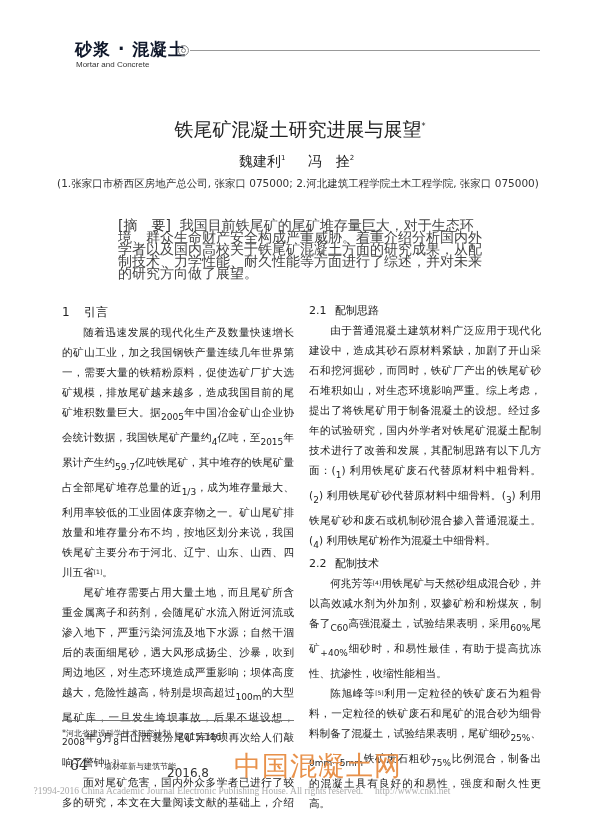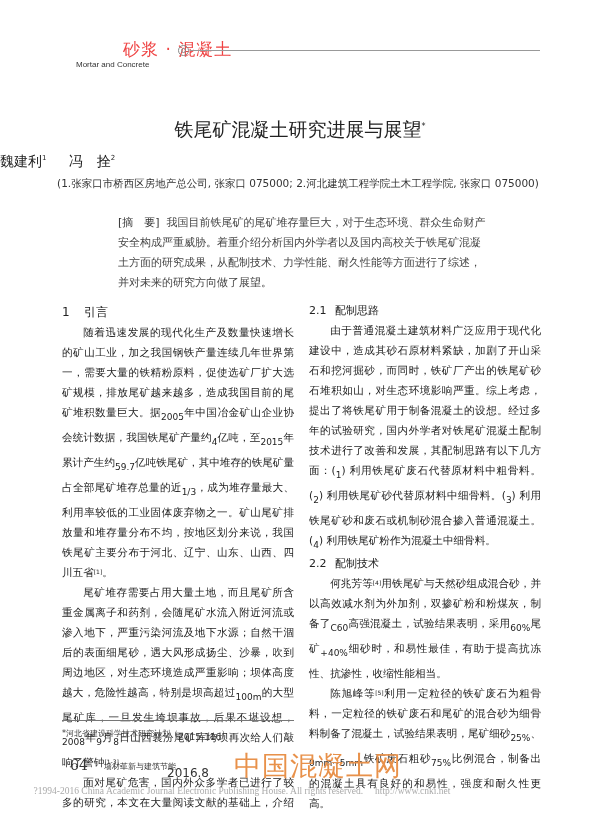--- a/index.html
+++ b/index.html
@@ -1,29 +1,29 @@
 <!DOCTYPE html>
 <html><head>
 <meta charset="utf-8">
 <style>
   html, body { margin:0; padding:0; background:#ffffff; }
   body { width:600px; height:814px; position:relative; overflow:hidden;
          font-family:"DejaVu Sans", "Liberation Sans", sans-serif; color:#222; }
   .abs { position:absolute; }
-  .section-cn { left:75px; top:38px; font-size:17px; font-weight:normal; letter-spacing:1px; color:#ef4444;margin-left:48px; }
+  .section-cn { left:75px; top:38px; font-size:17px; font-weight:bold; letter-spacing:1px; color:#0f172a; }
   .section-en { left:76px; top:60px; font-size:8px; font-family:"Liberation Sans", sans-serif; color:#333; }
   .ring { left:178px; top:45px; width:9px; height:9px; border:1px solid #888; border-radius:50%; }
   .ring::after { content:""; position:absolute; left:2px; top:2px; width:3px; height:3px; border:1px solid #888; border-radius:50%; }
   .hline { left:190px; top:50px; width:350px; height:1px; background:#999; }
   .title { left:0; width:600px; top:117px; text-align:center; font-size:19px; color:#222; }
   .title sup { font-size:8px; }
-  .authors { left:0; width:593px; top:153px; text-align:left; font-size:14px; }
+  .authors { left:0; width:593px; top:153px; text-align:center; font-size:14px; }
   .authors sup { font-size:7px; }
   .affil { left:0; width:596px; top:177px; text-align:center; font-size:10.5px; color:#333; }
-  .abstract { left:118px; top:213px; width:370px; font-size:11px; line-height:20px; color:#444; font-family:"DejaVu Serif", serif; }
+  .abstract { left:118px; top:219px; width:370px; font-size:14px; line-height:12px; color:#444; font-family:"DejaVu Serif", serif; }
   .abstract .lbl { font-family:"DejaVu Sans", sans-serif; color:#333; }
   .col { top:302px; width:232px; font-size:10.6px; line-height:20px; color:#222; }
   .col.left { left:62px; }
   .col.right { left:309px; }
   .h1 { font-size:12px; margin-bottom:0; }
   .h1 .num { display:inline-block; width:22px; }
   .h2 { font-size:11px; line-height:18px; }
   .h2 .num { display:inline-block; width:26px; }
   .p { text-indent:2em; text-align:justify; }
   .sub { font-size:9px; vertical-align:-4px; }

